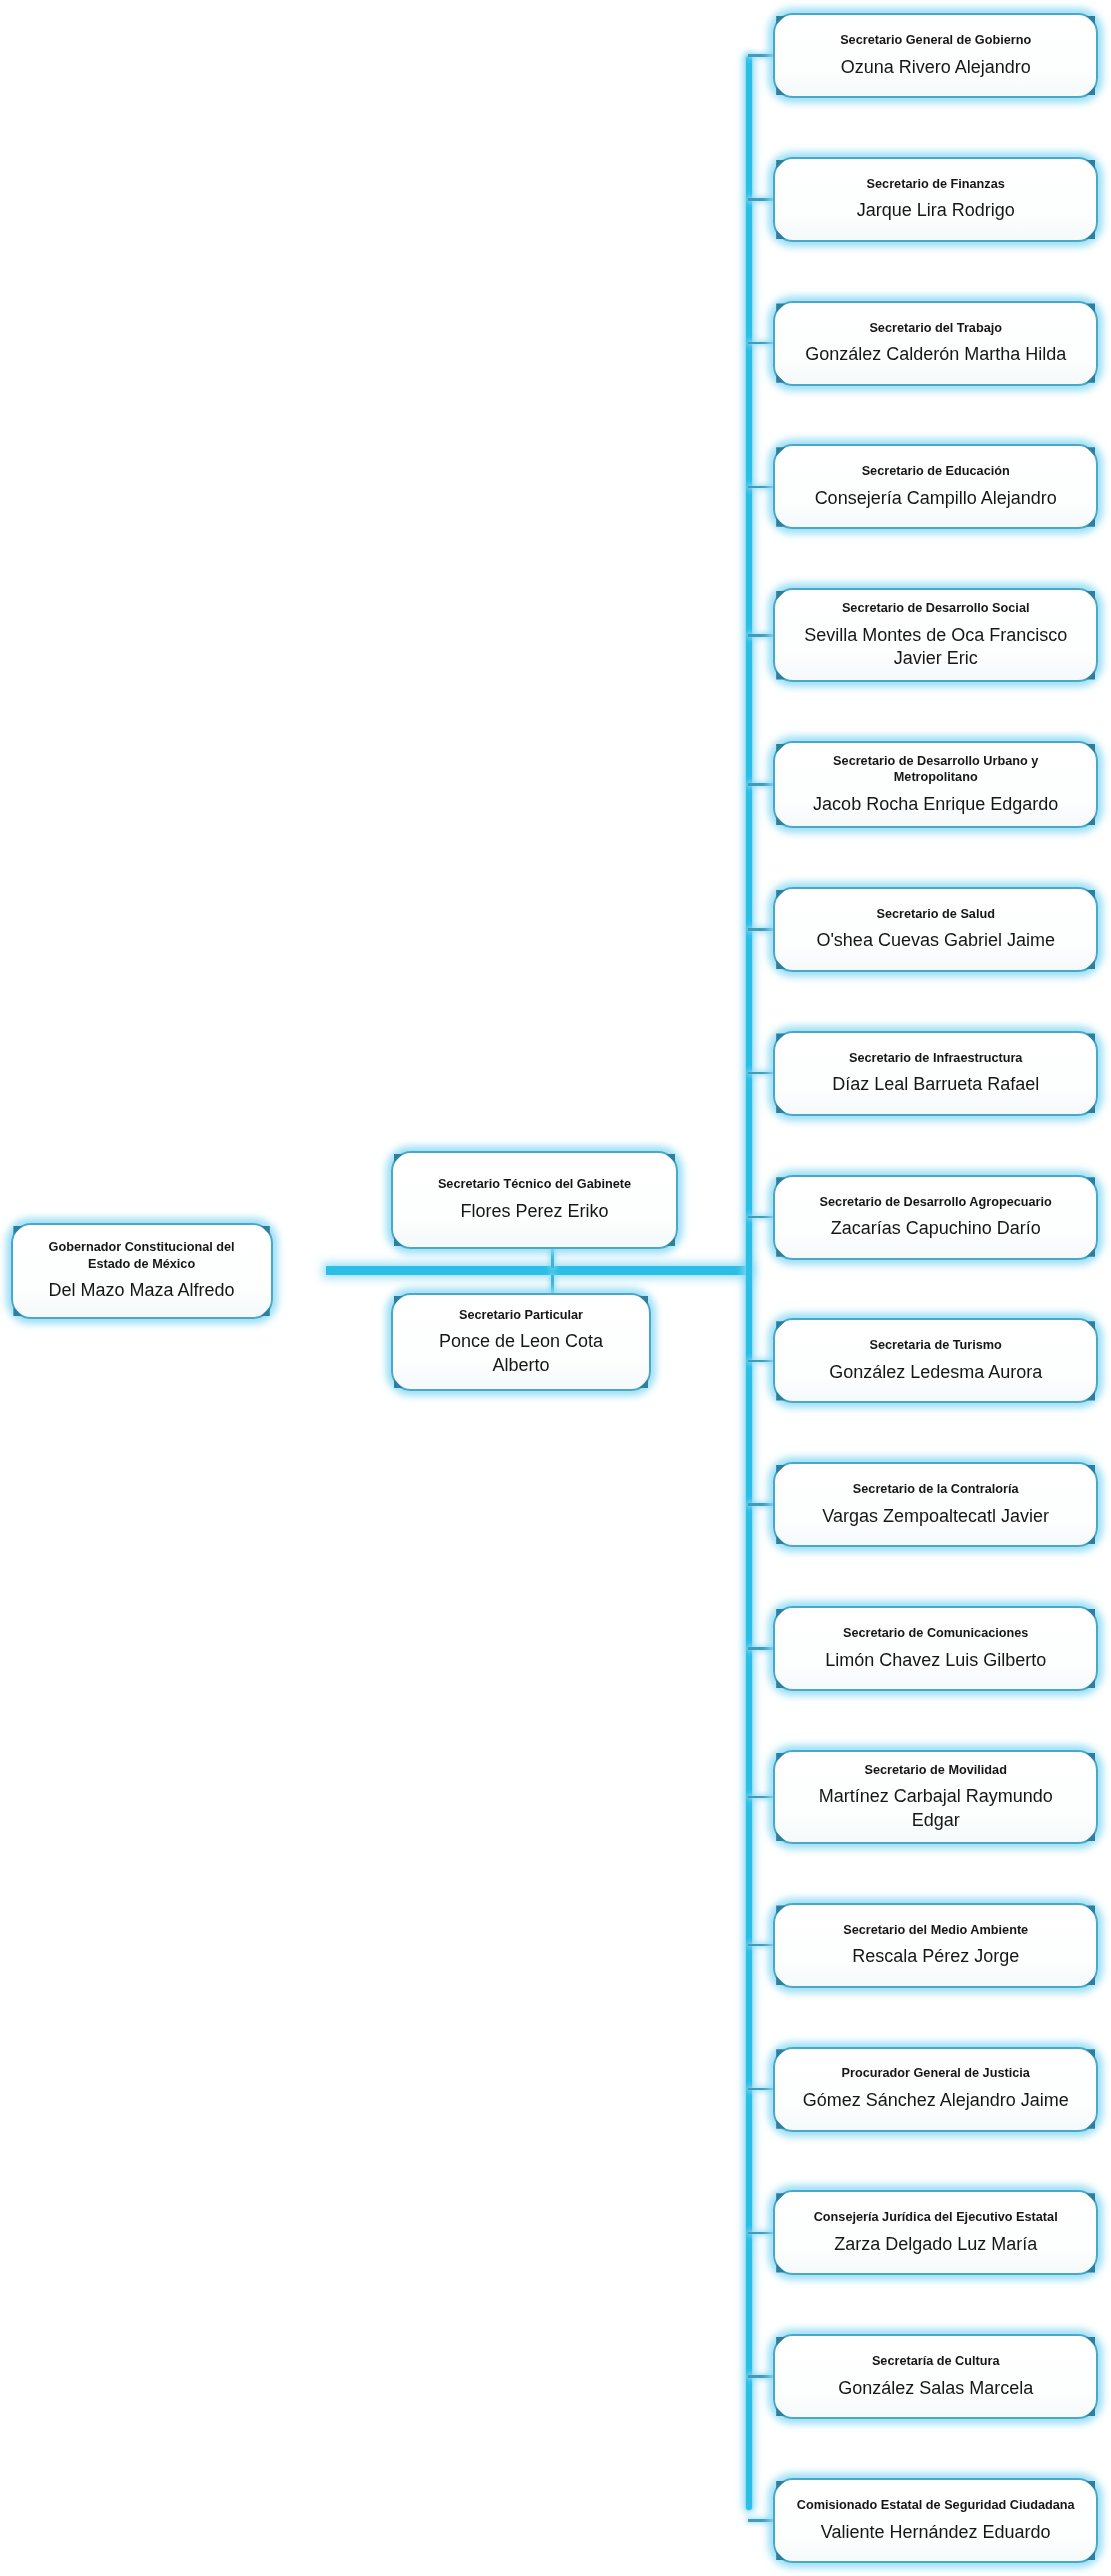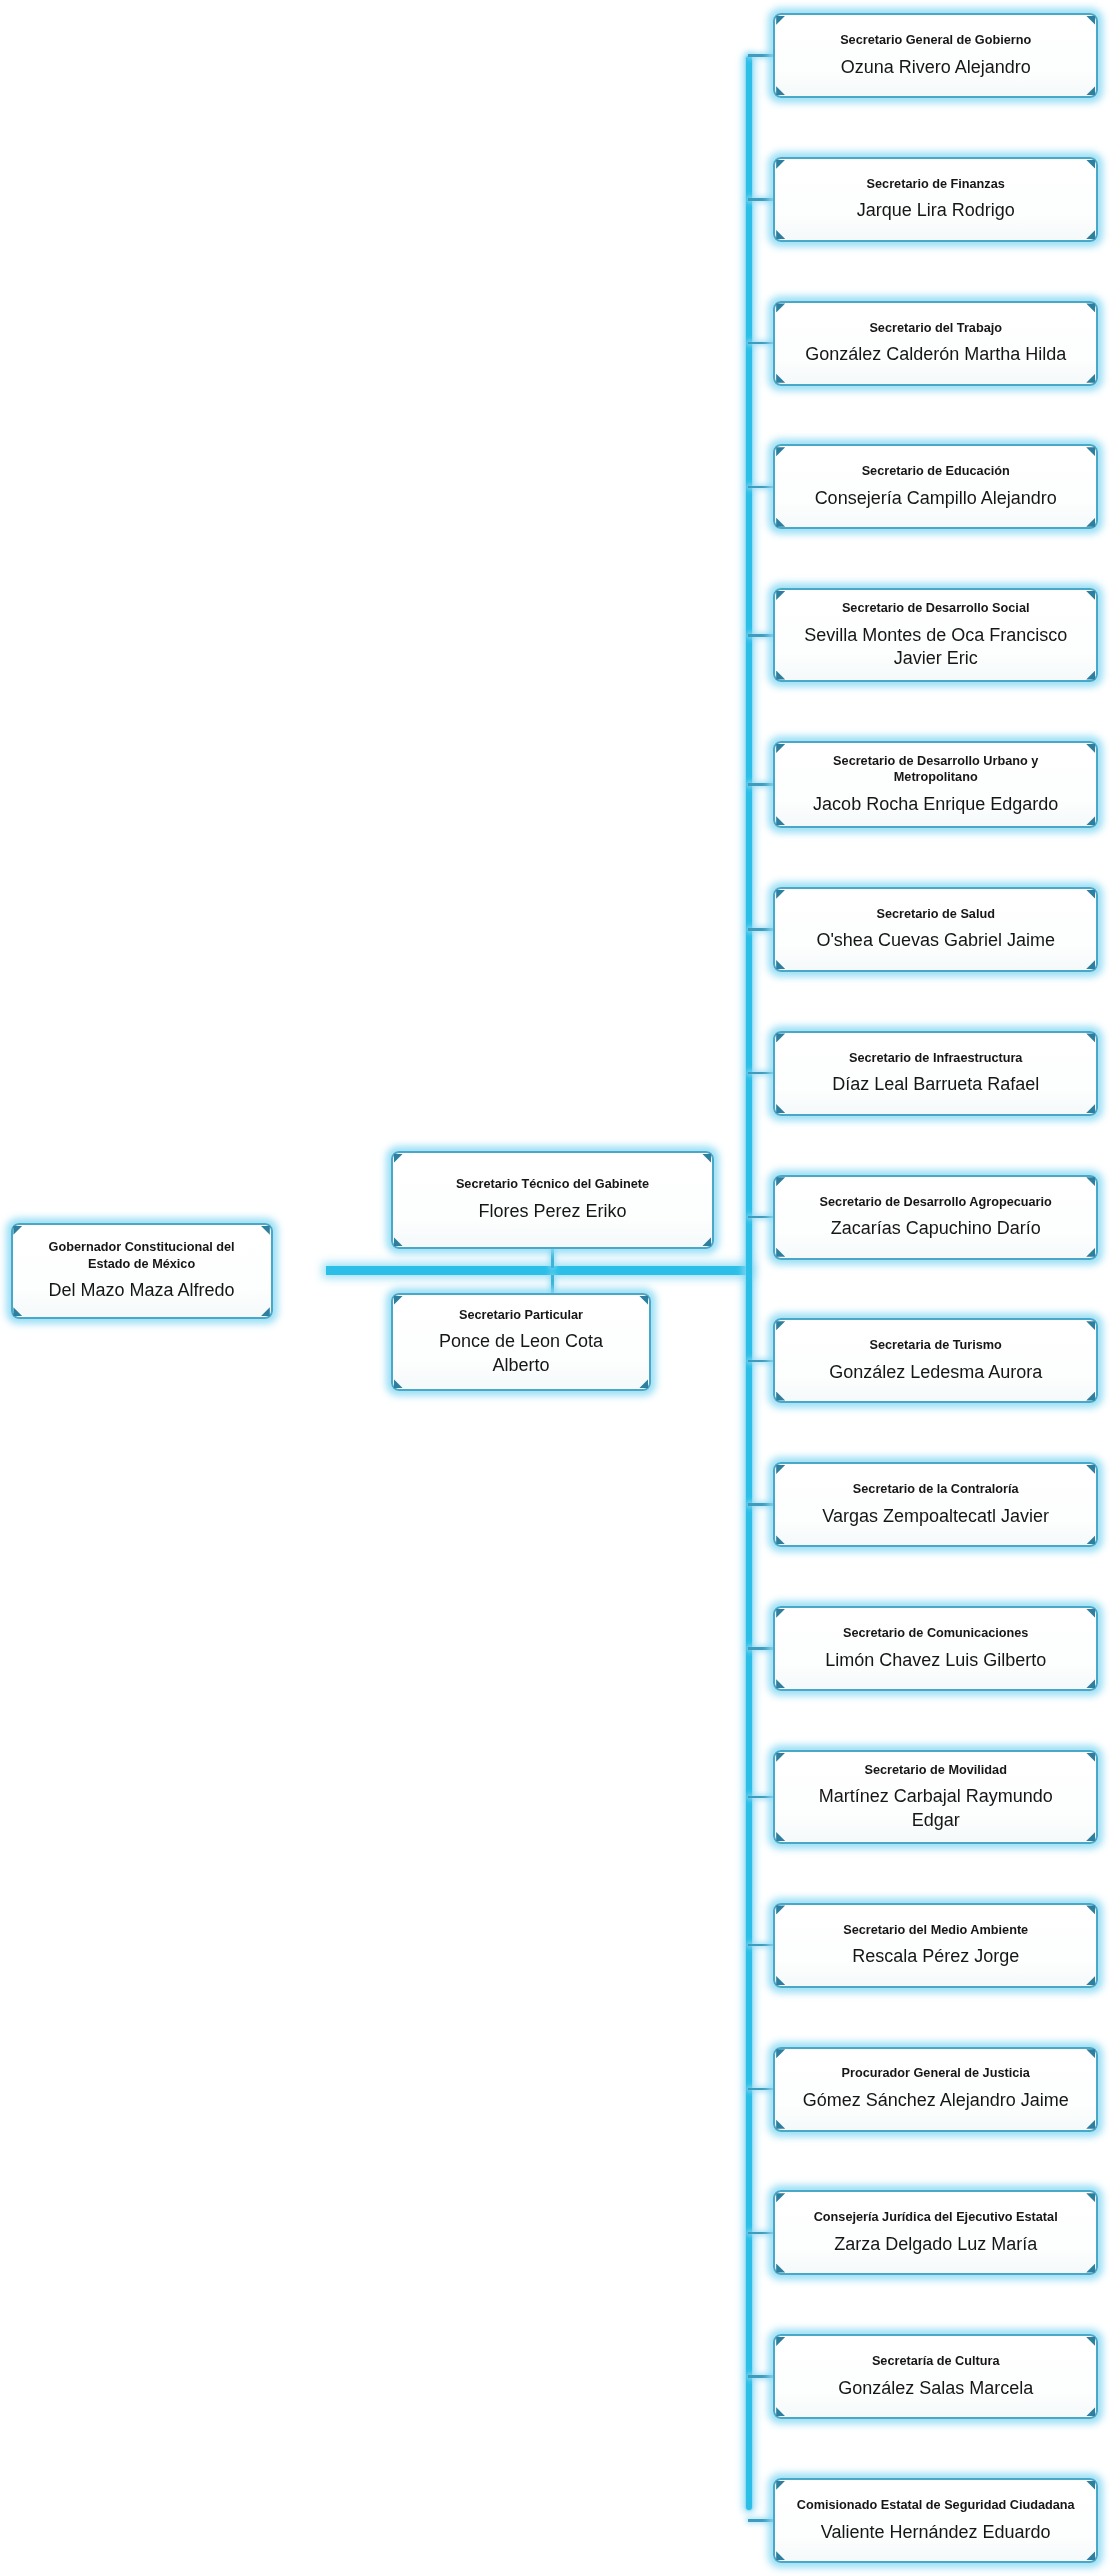--- a/index.html
+++ b/index.html
@@ -15,38 +15,38 @@
   body{
     width:1111px;height:2576px;background:#ffffff;
     font-family:"Liberation Sans", sans-serif;color:var(--text);
     position:relative;overflow:hidden;
   }
   .canvas{position:absolute;inset:0;}
   .box{
     position:relative;
     background:linear-gradient(180deg,#ffffff 0%,#fdfefe 70%,#f5f9fa 100%);
     border:2.5px solid var(--border);
-    border-radius:8px;
+    border-radius:20px;
     box-shadow:0 0 7.4px 4.1px var(--glow);
     display:flex;flex-direction:column;justify-content:center;align-items:center;
     text-align:center;
     padding:9.8px 21px;
     min-height:85px;
   }
   .box .title{font-weight:700;font-size:12.7px;line-height:1.28;}
   .box .name{font-size:18px;line-height:1.3;margin-top:7.4px;}
   .corner{position:absolute;width:9px;height:9px;background:var(--corner);}
   .corner.tl{top:0.8px;left:0.8px;clip-path:polygon(0 0,100% 0,0 100%);}
   .corner.tr{top:0.8px;right:0.8px;clip-path:polygon(0 0,100% 0,100% 100%);}
   .corner.bl{bottom:0.8px;left:0.8px;clip-path:polygon(0 0,0 100%,100% 100%);}
   .corner.br{bottom:0.8px;right:0.8px;clip-path:polygon(100% 0,100% 100%,0 100%);}
 
   
   .governor{position:absolute;left:10.6px;top:1223px;width:262px;min-height:96px;}
-  .staff-1{position:absolute;left:391px;top:1151px;width:323px;min-height:98px;}
+  .staff-1{position:absolute;left:391px;top:1151px;width:287px;min-height:98px;}
   .staff-2{position:absolute;left:391px;top:1293px;width:260px;min-height:98px;}
 
   
   .connector{position:absolute;background:var(--trunk);}
   .main-h{
     left:326px;top:1266px;width:425px;height:9px;
     box-shadow:0 0 8.2px 3.3px var(--glow);
   }
   .stub-v{left:551px;width:3.3px;background:#3db4d8;box-shadow:0 0 4.9px 1.6px var(--glow);}
   .stub-v.v1{top:1248px;height:19.6px;}

